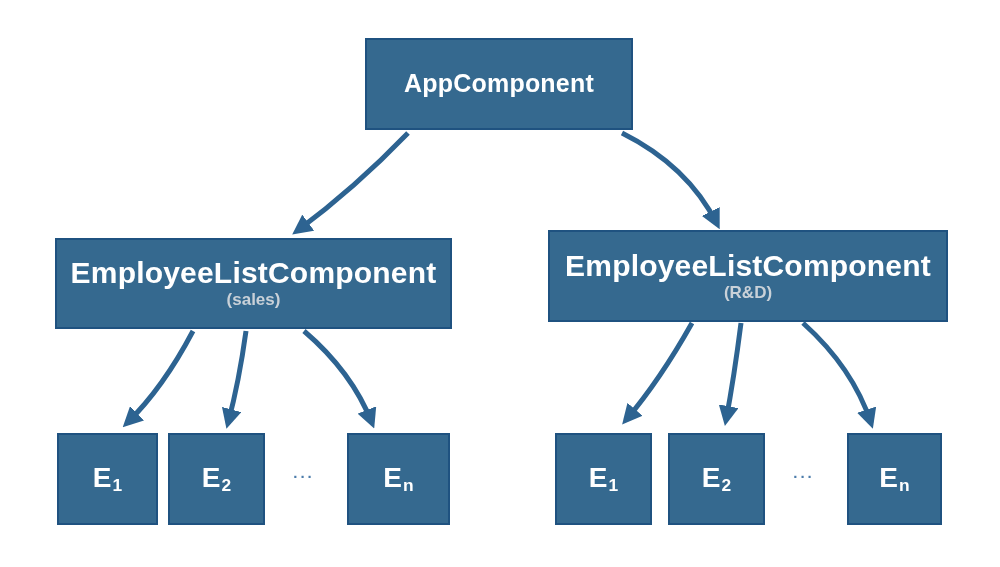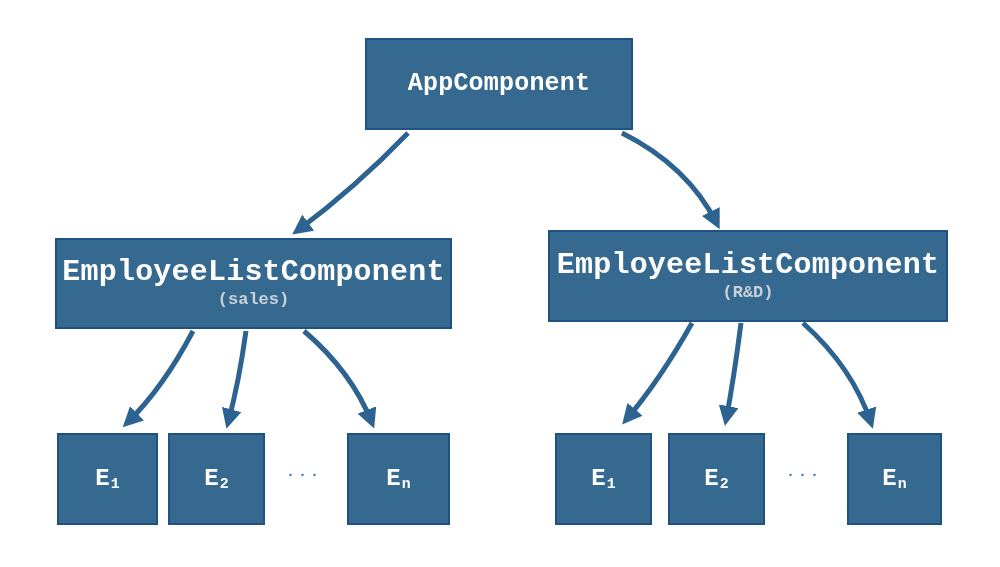--- a/index.html
+++ b/index.html
@@ -5,21 +5,21 @@
   html, body {
     margin: 0;
     padding: 0;
     background: #ffffff;
   }
   .canvas {
     position: relative;
     width: 1000px;
     height: 567px;
     background: var(--background, #ffffff);
-    font-family: Liberation Mono, monospace;
+    font-family: Liberation Sans, sans-serif;
     overflow: hidden;
   }
   .arrows {
     position: absolute;
     left: 0;
     top: 0;
     width: 1000px;
     height: 567px;
     pointer-events: none;
     z-index: 2;
@@ -54,21 +54,21 @@
   }
   .root .title { font-size: 25px; }
   .node .subtitle {
     color: var(--subtitle-text, #c9d1d8);
     font-weight: bold;
     font-size: 17px;
     line-height: 1.2;
     margin-top: 1px;
     white-space: nowrap;
   }
-  .ebox .title { font-size: 24px; }
+  .ebox .title { font-size: 28px; }
   .ebox .subscript {
     font-size: 0.62em;
     vertical-align: -0.22em;
     margin-left: 1px;
   }
   .ellipsis {
     position: absolute;
     width: 40px;
     height: 30px;
     text-align: center;

